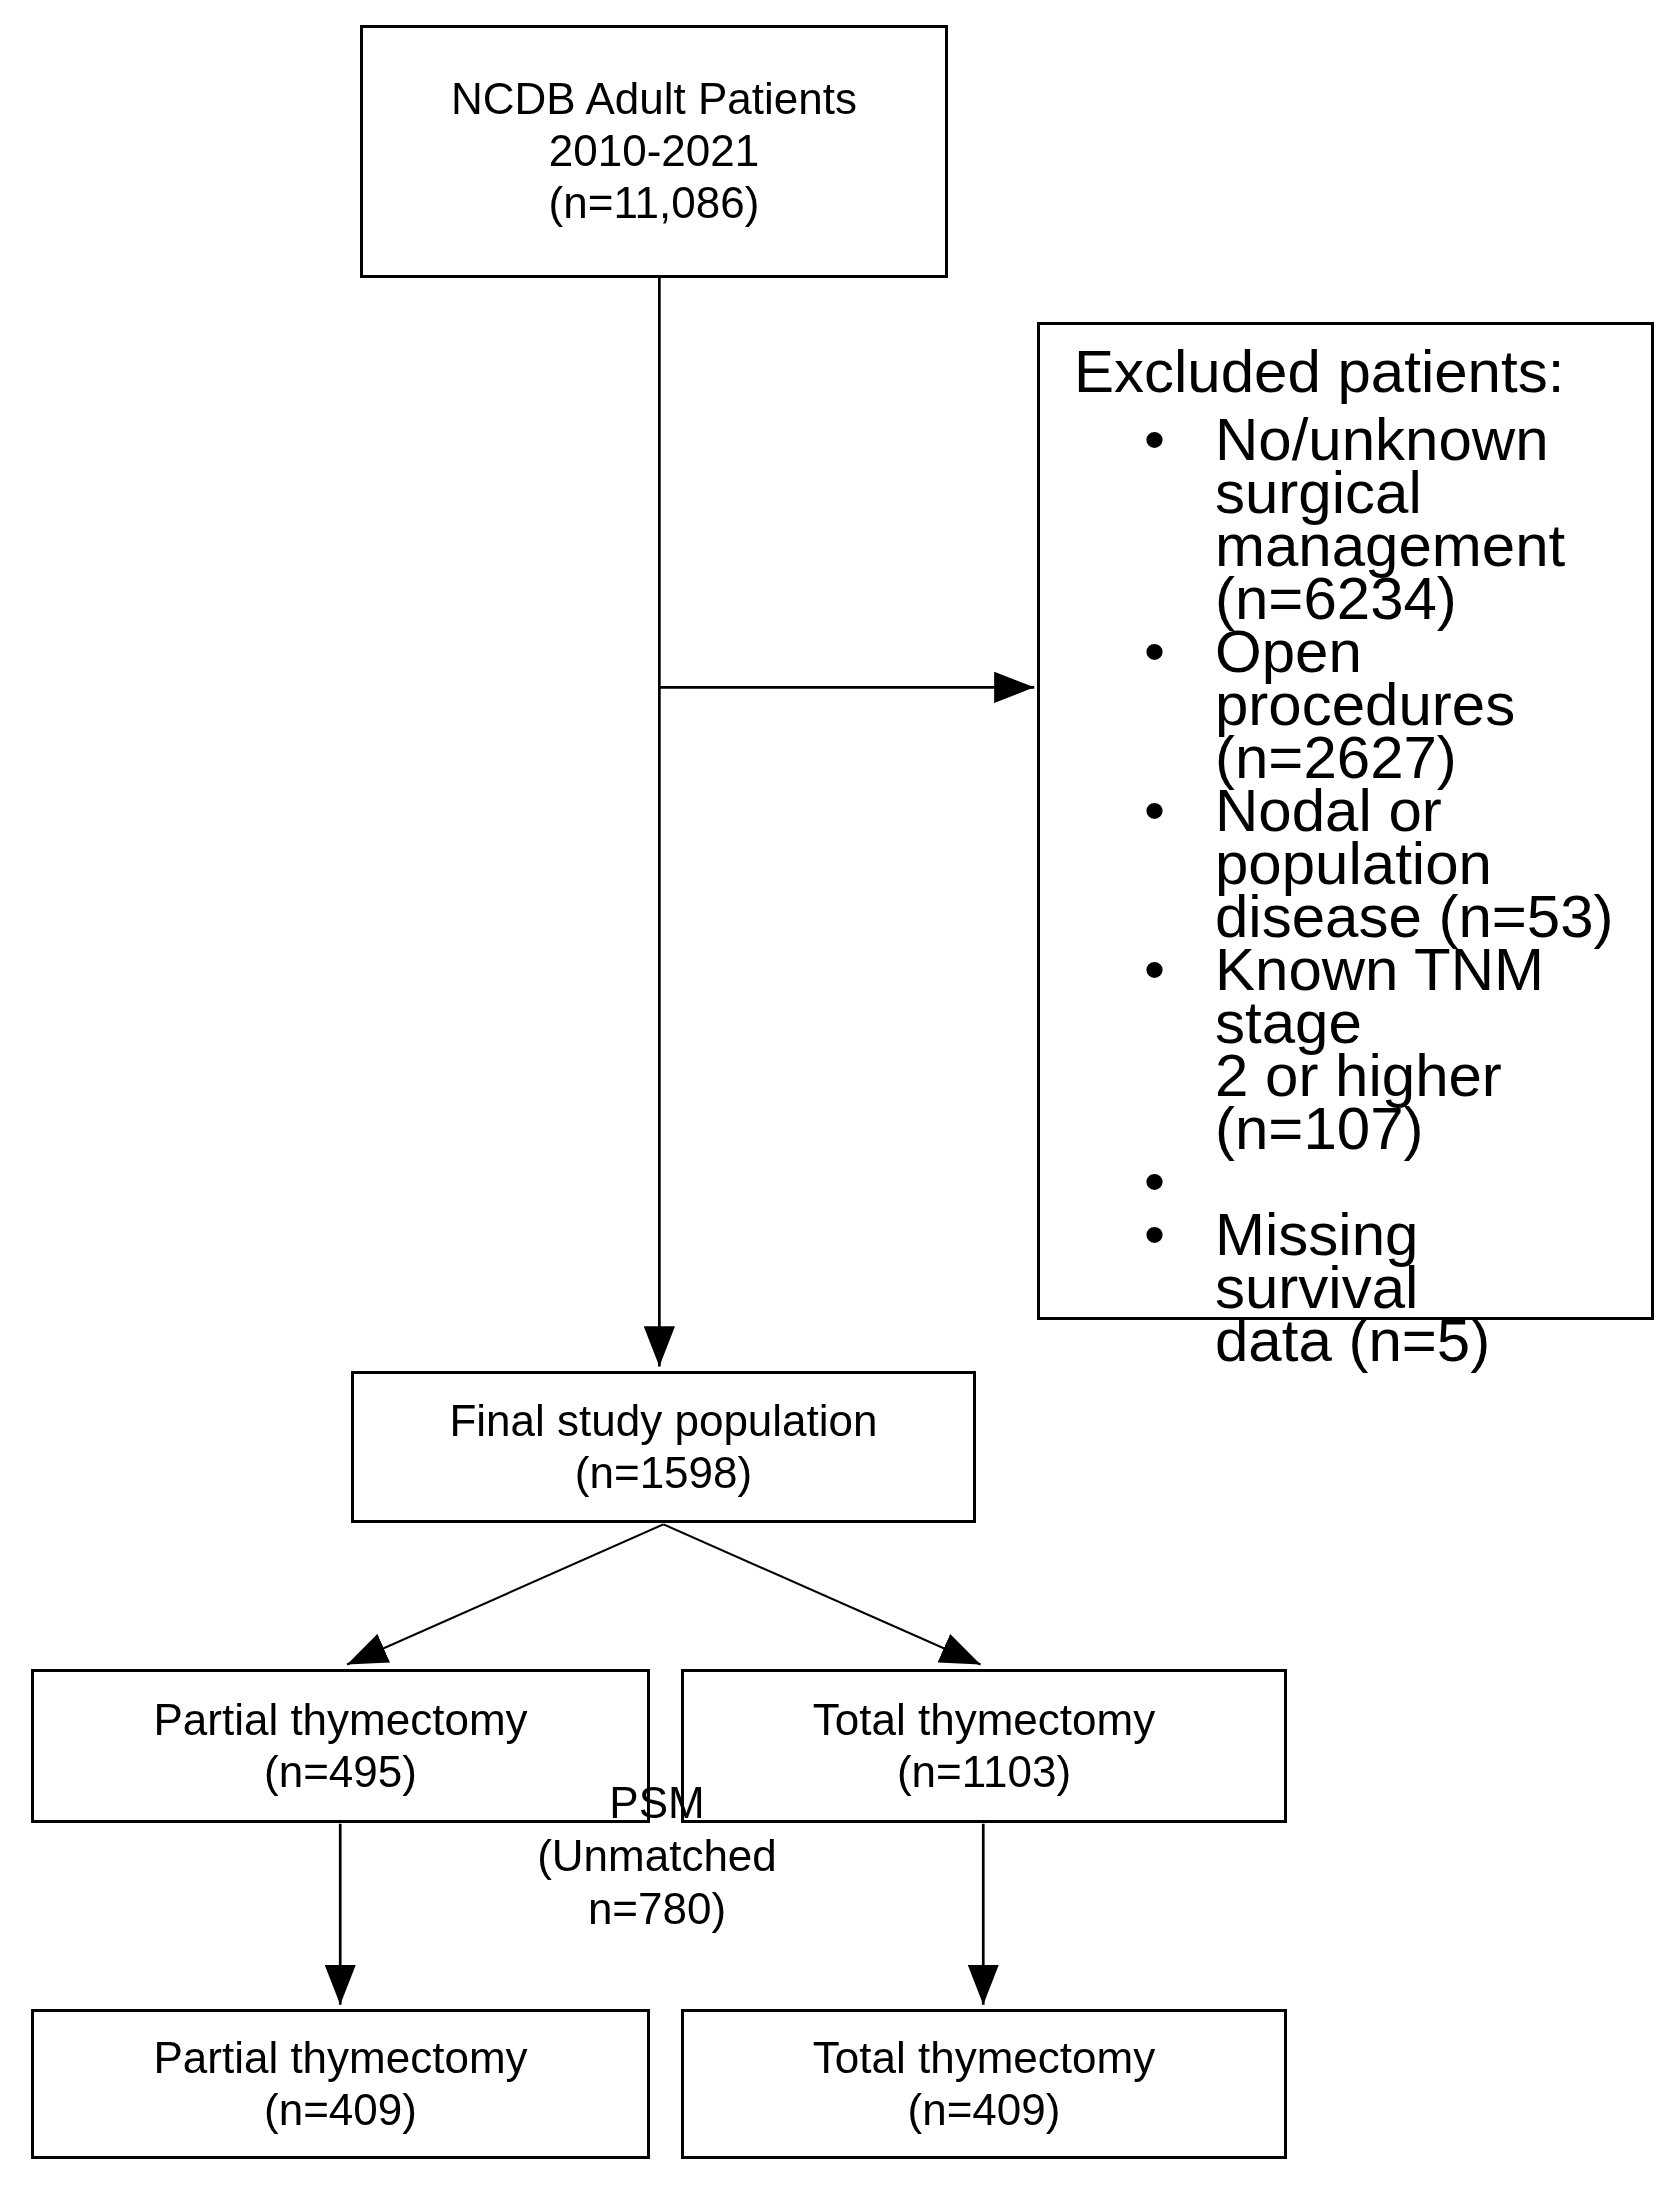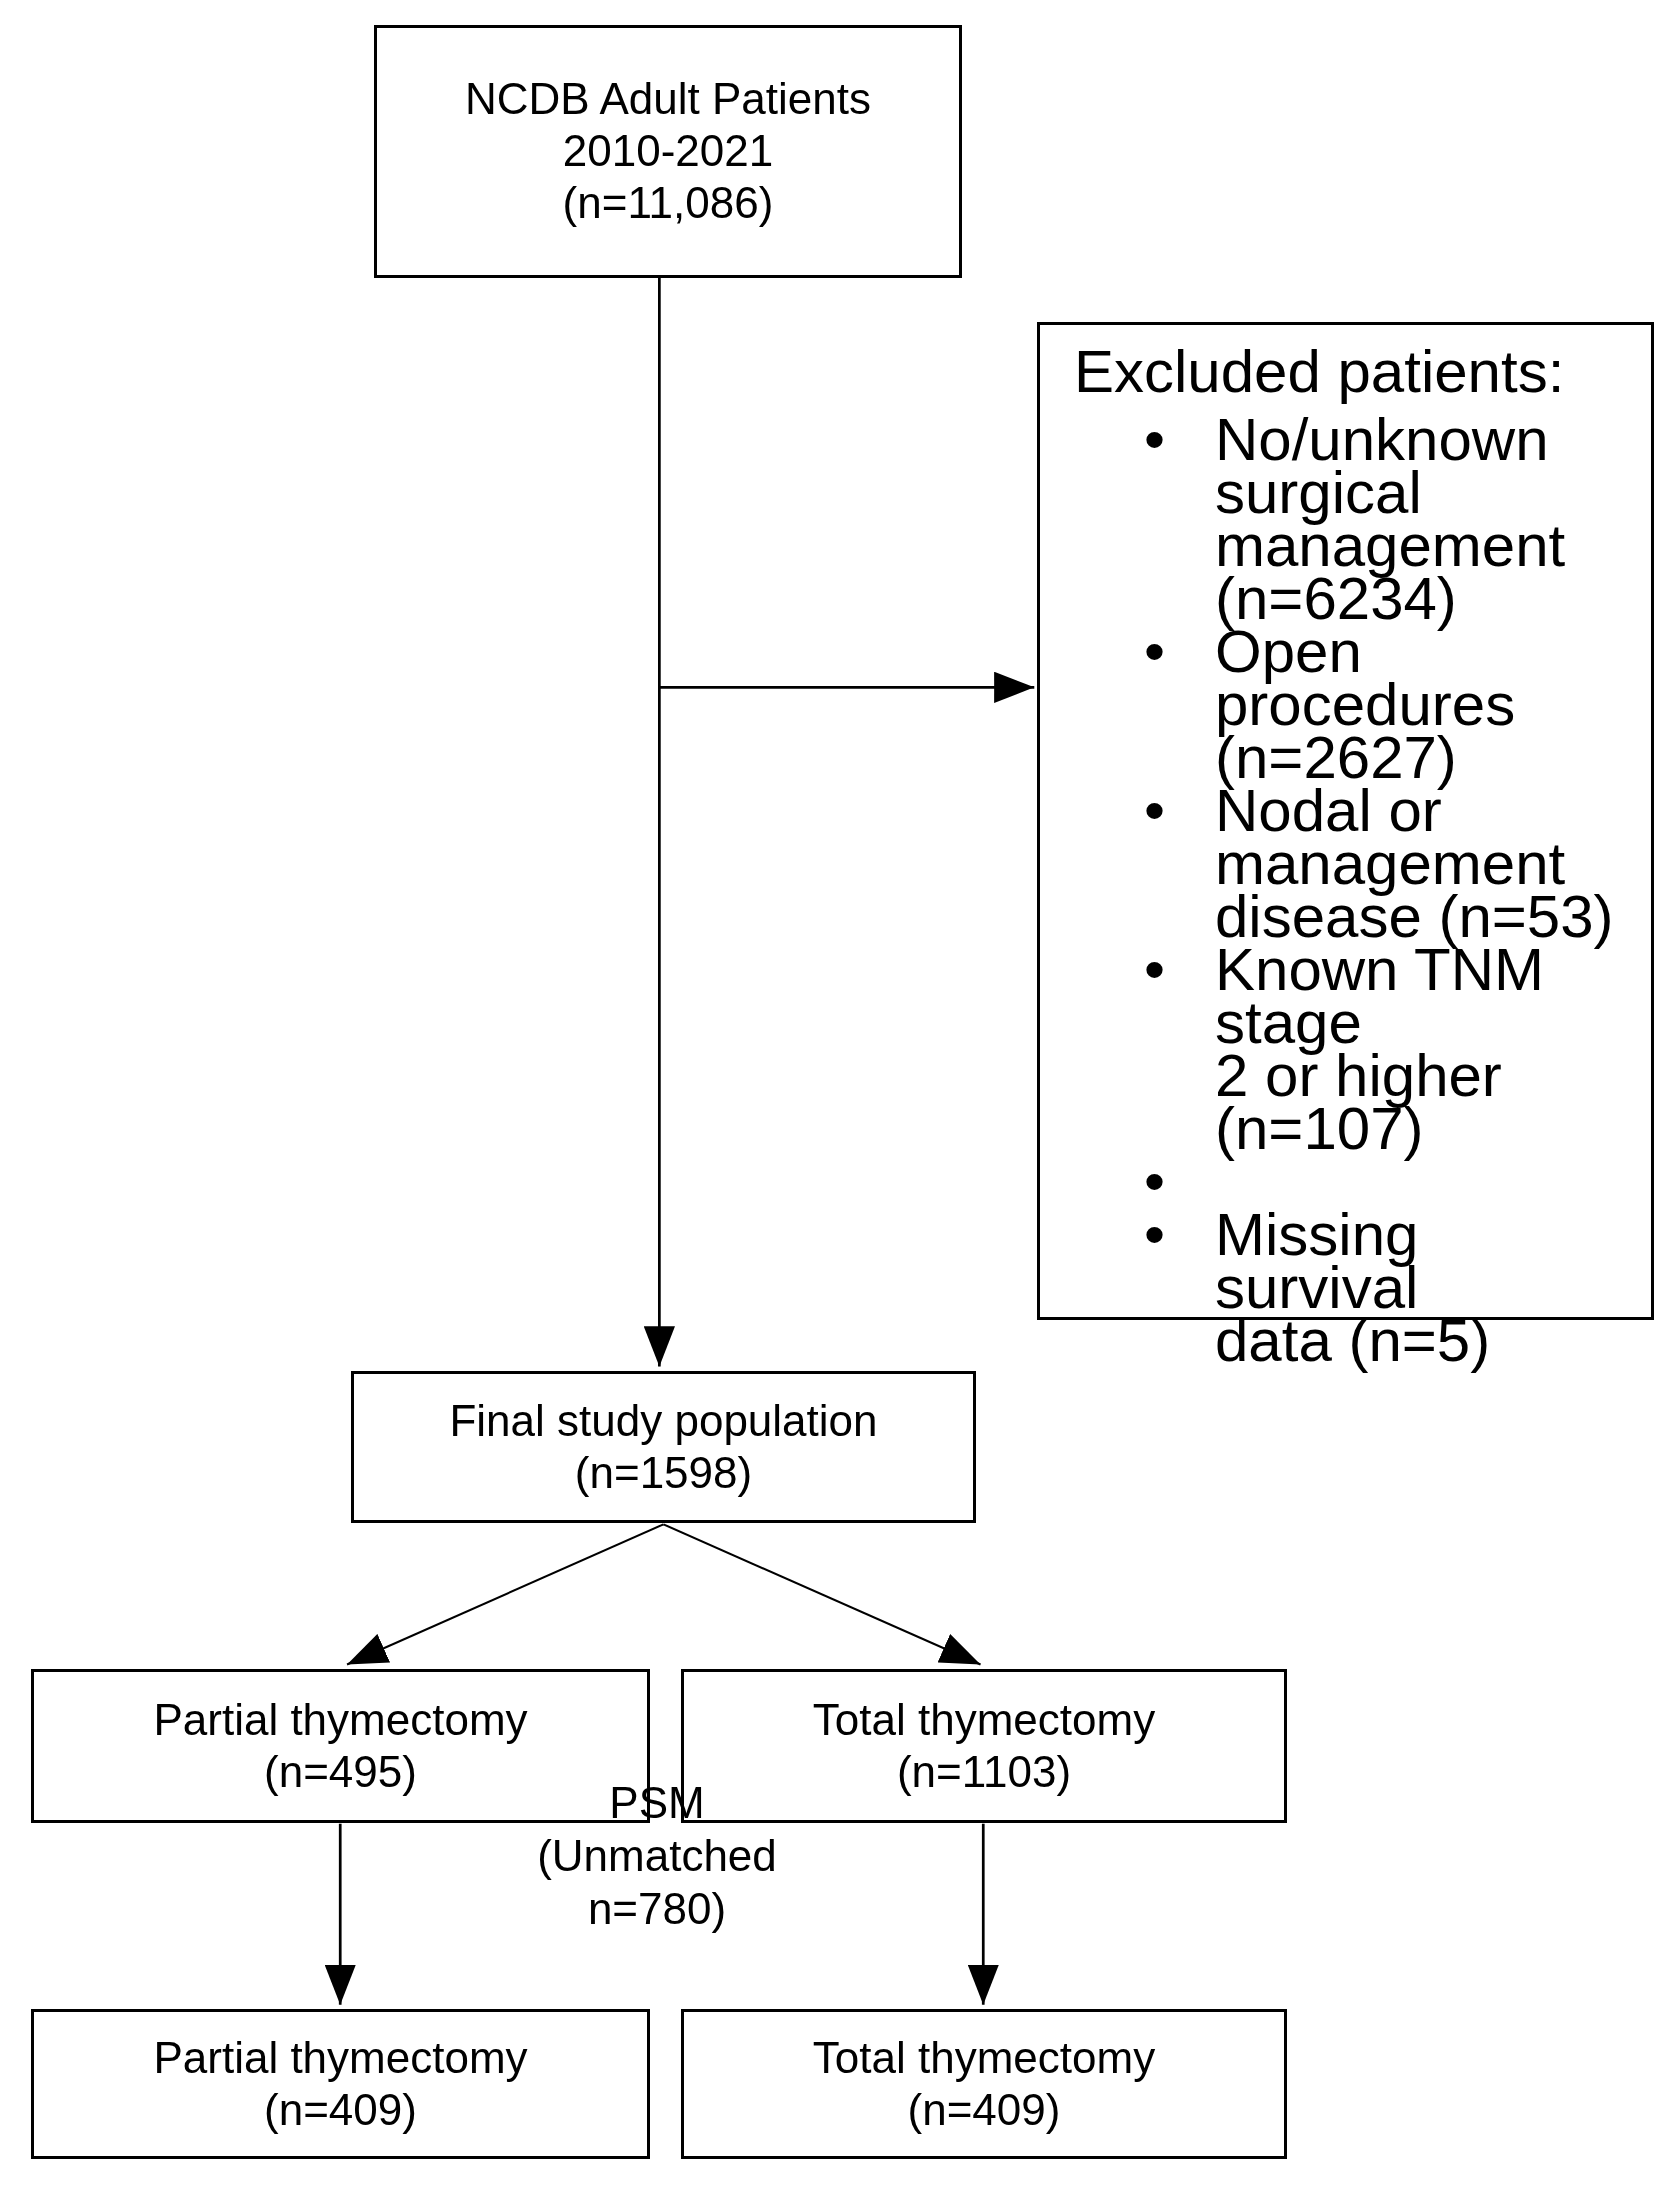--- a/index.html
+++ b/index.html
@@ -26,21 +26,21 @@
     flex-direction: column;
     justify-content: center;
     align-items: center;
     text-align: center;
     font-size: 44px;
     line-height: 52px;
   }
   .bline { display: block; white-space: nowrap; }
 
   
-  #box-top      { left: 374px;  top: 24.5px;   width: 588px; height: 253px; }
+  #box-top      { left: 360px;  top: 24.5px;   width: 588px; height: 253px; }
   #box-excluded {
     left: 1037px; top: 322px; width: 617px; height: 998px;
     position: absolute; box-sizing: border-box;
     border: 3.4px solid #000000; background: #ffffff;
     font-size: 60px; line-height: 53px;
     padding: 20.4px 17.7px 0 34px;
     text-align: left;
   }
   #box-final    { left: 351px;  top: 1371px; width: 625px; height: 152px; }
   #box-partial  { left: 31px;   top: 1669px; width: 619px; height: 154px; }
@@ -112,21 +112,21 @@
       <li>
         <span class="bullet">•</span>
         <span class="item-lines">
           <span class="line">Open procedures</span>
           <span class="line">(n=2627)</span>
         </span>
       </li>
       <li>
         <span class="bullet">•</span>
         <span class="item-lines">
-          <span class="line">Nodal or management</span>
+          <span class="line">Nodal or population</span>
           <span class="line">disease (n=53)</span>
         </span>
       </li>
       <li>
         <span class="bullet">•</span>
         <span class="item-lines">
           <span class="line">Known TNM stage</span>
           <span class="line">2 or higher (n=107)</span>
         </span>
       </li>

